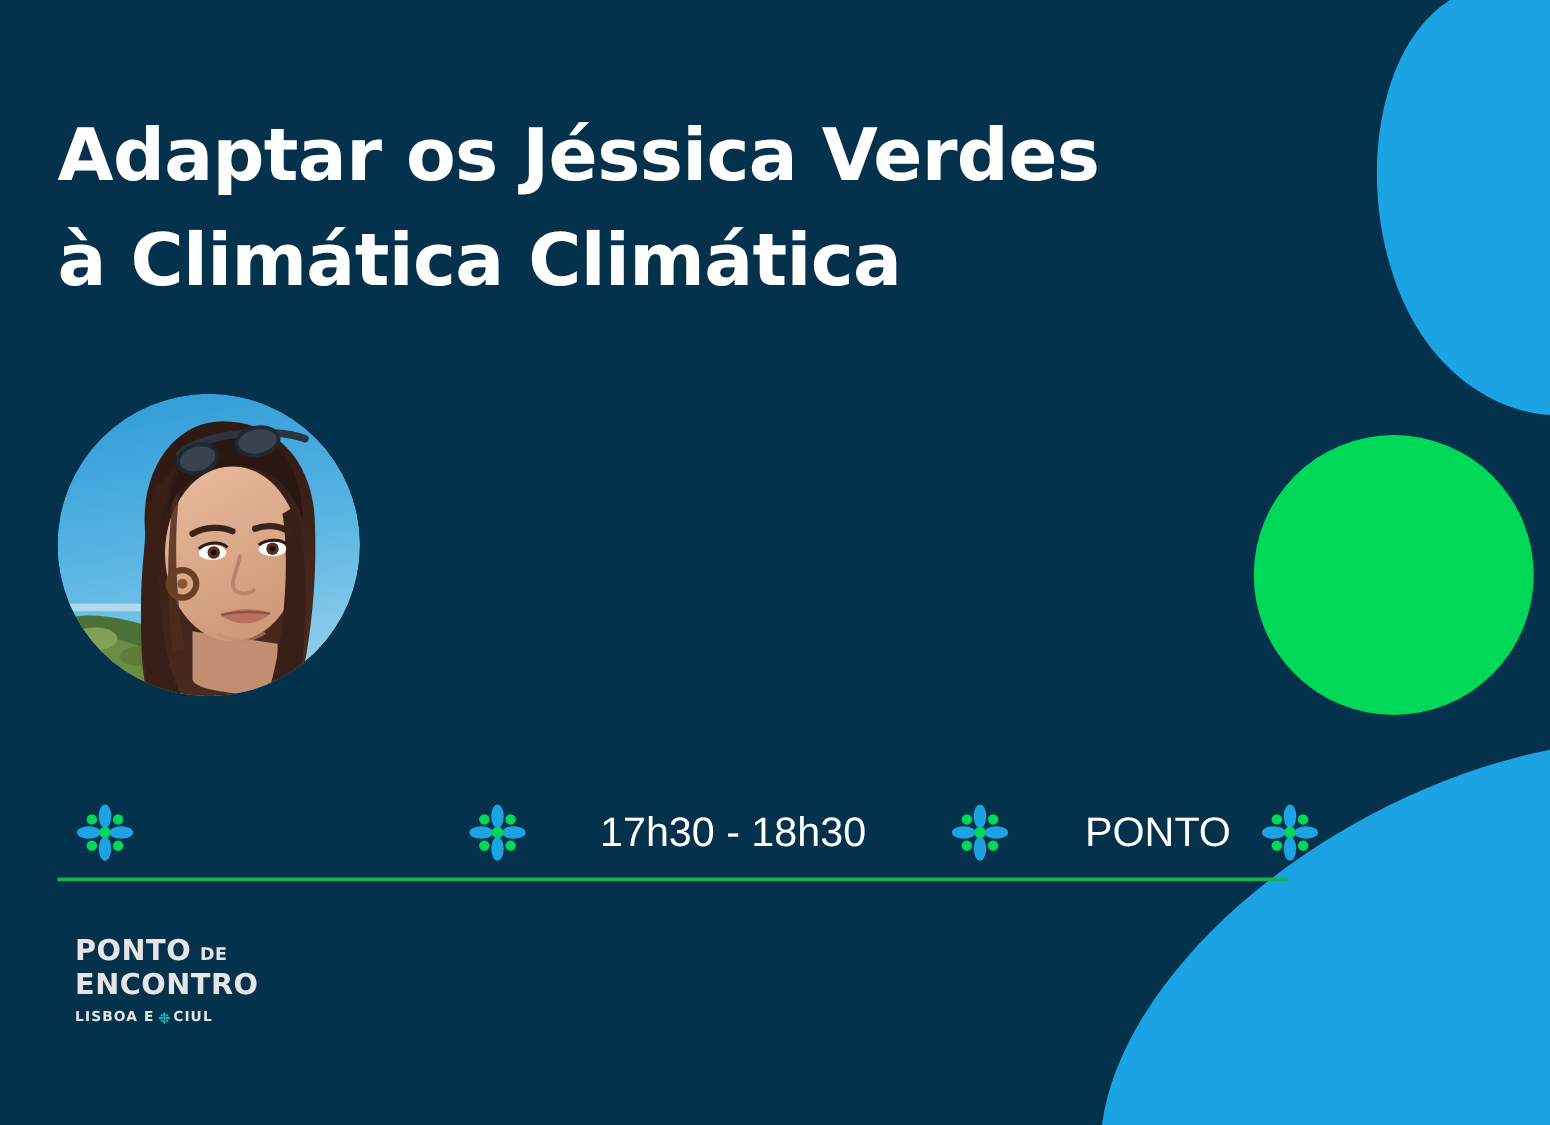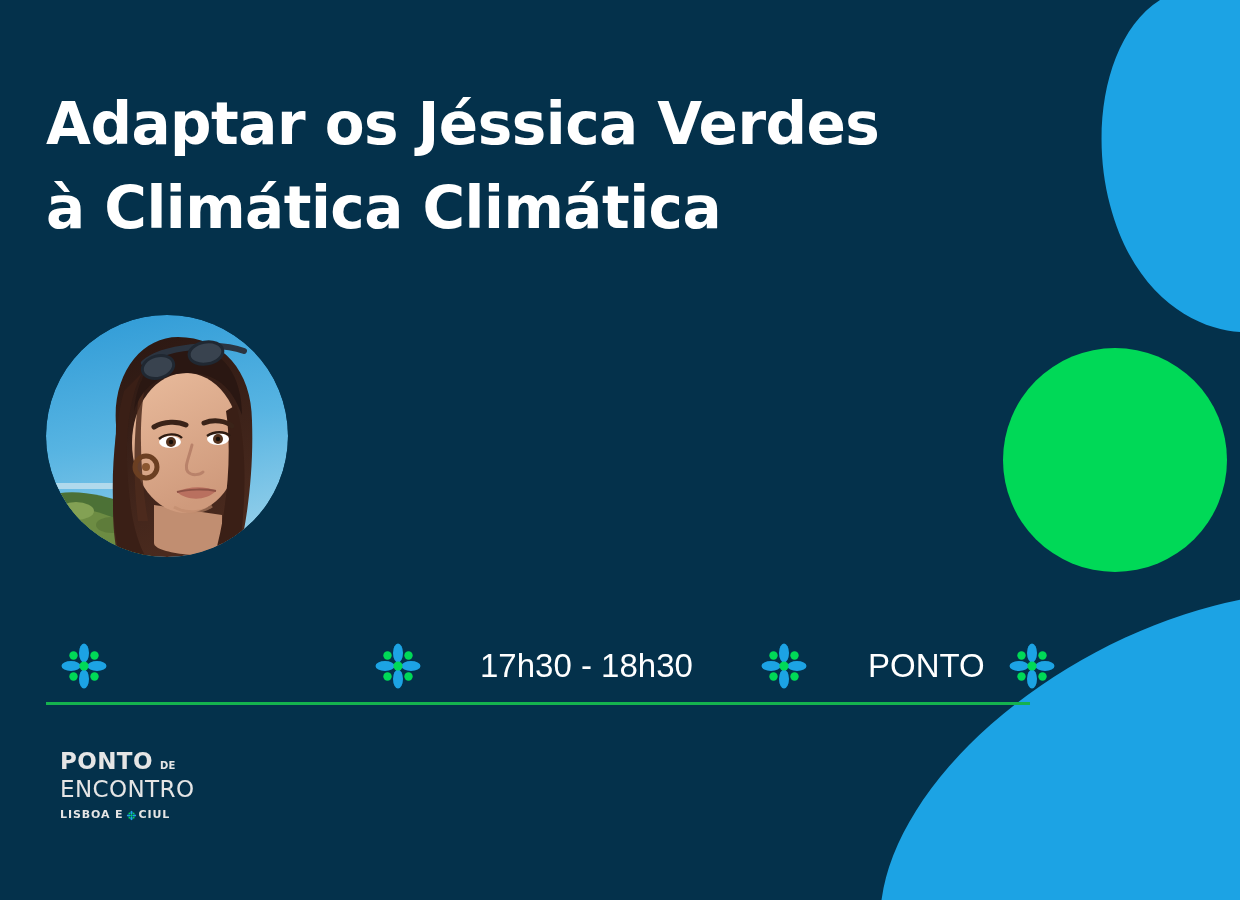--- a/index.html
+++ b/index.html
@@ -132,27 +132,27 @@
   .logo-ponto {
     font-family: "DejaVu Sans", sans-serif;
     font-weight: bold;
     font-size: 23px;
     letter-spacing: 0.4px;
     line-height: 26px;
   }
   .logo-de {
     font-family: "DejaVu Sans", sans-serif;
     font-weight: bold;
-    font-size: 10px;
+    font-size: 14px;
     letter-spacing: 0.4px;
     line-height: 18px;
   }
   .logo-encontro {
     font-family: "DejaVu Sans", sans-serif;
-    font-weight: normal;
+    font-weight: bold;
     font-size: 23px;
     letter-spacing: 0.4px;
     line-height: 28px;
   }
   .logo-tag {
     display: flex;
     align-items: center;
     gap: 2px;
     margin-top: 5px;
     font-family: "DejaVu Sans", sans-serif;

